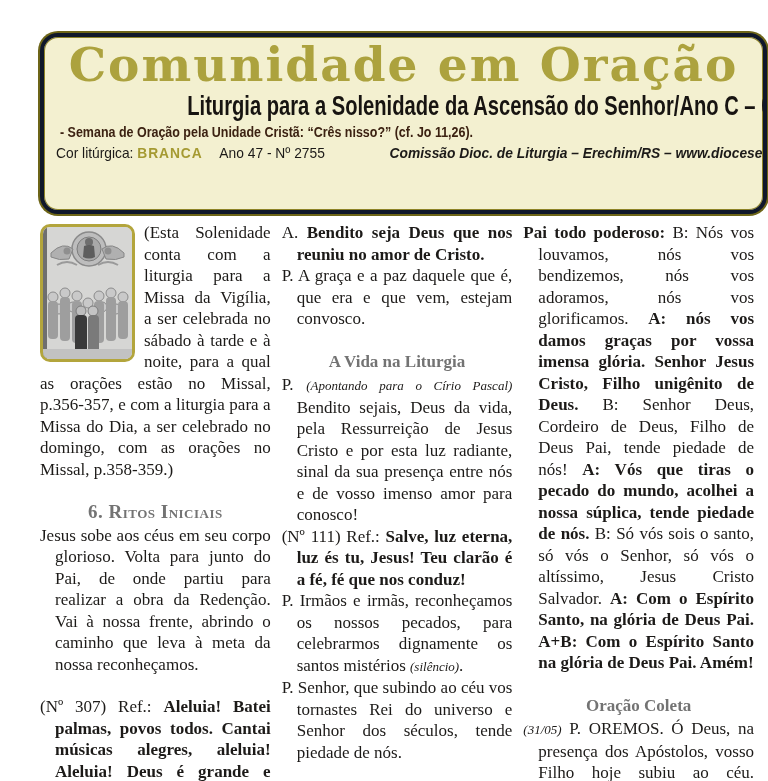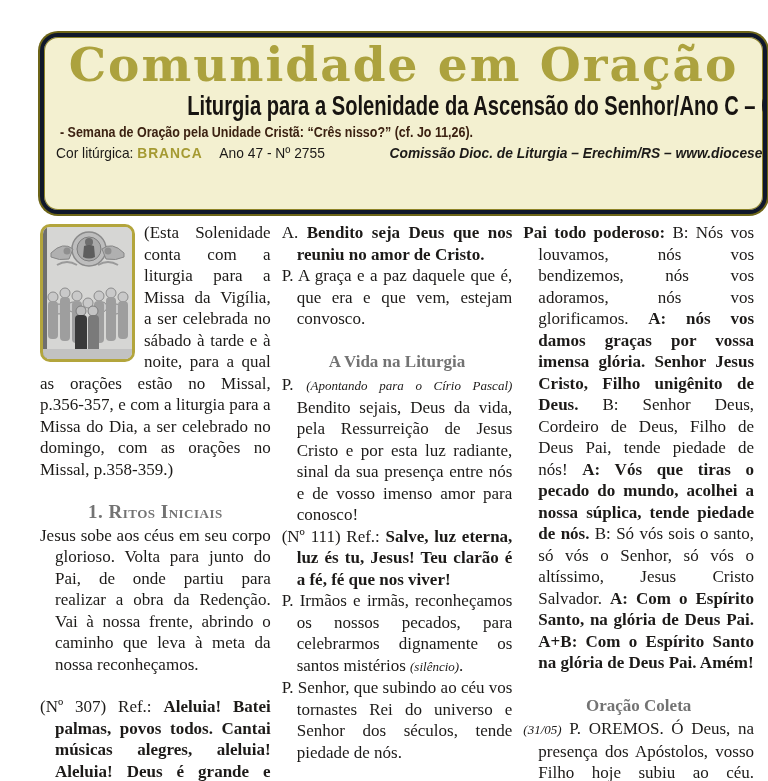--- a/index.html
+++ b/index.html
@@ -136,30 +136,30 @@
     </g>
 
     <circle cx="38" cy="84" r="5" fill="#bdbdbd" stroke="#7c7c7c"></circle>
     <rect x="32" y="88" width="12" height="42" rx="4" fill="#3a3a3a"></rect>
     <circle cx="50" cy="84" r="5" fill="#c4c4c4" stroke="#7c7c7c"></circle>
     <rect x="45" y="88" width="11" height="40" rx="4" fill="#7a7a7a"></rect>
     <rect x="0" y="122" width="89" height="10" fill="#c2c2c2"></rect>
   </svg>
           </span>
 <span class="i">(Esta Solenidade conta com a liturgia para a Missa da Vigília, a ser celebrada no sábado à tarde e à noite, para a qual as orações estão no Missal, p.356-357, e com a liturgia para a Missa do Dia, a ser celebrado no domingo, com as orações no Missal, p.358-359.)</span></div>
-        <div class="heading sc mt2">1. Ritos Iniciais</div>
+        <div class="heading sc mt2">6. Ritos Iniciais</div>
         <div class="para hang"><span class="i">Jesus sobe aos céus em seu corpo glorioso. Volta para junto do Pai, de onde partiu para realizar a obra da Redenção. Vai à nossa frente, abrindo o caminho que leva à meta da nossa reconheçamos.</span></div>
         <div class="para hang mt2"><span>(Nº 307) Ref.: </span><span class="b">Aleluia! Batei palmas, povos todos. Cantai músicas alegres, aleluia! Aleluia! Deus é grande e poderoso, pois governa o mundo inteiro, aleluia!</span></div>
       </section>
     <section class="col">
         <div class="para hang"><span>A. </span><span class="b">Bendito seja Deus que nos reuniu no amor de Cristo.</span></div>
         <div class="para hang"><span>P. A graça e a paz daquele que é, que era e que vem, estejam convosco.</span></div>
         <div class="heading mt2">A Vida na Liturgia</div>
         <div class="para hang"><span>P. </span><span class="si">(Apontando para o Círio Pascal)</span><span> Bendito sejais, Deus da vida, pela Ressurreição de Jesus Cristo e por esta luz radiante, sinal da sua presença entre nós e de vosso imenso amor para conosco!</span></div>
-        <div class="para hang"><span>(Nº 111) Ref.: </span><span class="b">Salve, luz eterna, luz és tu, Jesus! Teu clarão é a fé, fé que nos viver!</span></div>
+        <div class="para hang"><span>(Nº 111) Ref.: </span><span class="b">Salve, luz eterna, luz és tu, Jesus! Teu clarão é a fé, fé que nos conduz!</span></div>
         <div class="para hang"><span>P. Irmãos e irmãs, reconheçamos os nossos pecados, para celebrarmos dignamente os santos mistérios </span><span class="si">(silêncio)</span><span>.</span></div>
         <div class="para hang"><span>P. Senhor, que subindo ao céu vos tornastes Rei do universo e Senhor dos séculos, tende piedade de nós.</span></div>
       </section>
     <section class="col">
         <div class="para hang"><span class="b">Pai todo poderoso: </span><span>B: Nós vos louvamos, nós vos bendizemos, nós vos adoramos, nós vos glorificamos. </span><span class="b">A: nós vos damos graças por vossa imensa glória. Senhor Jesus Cristo, Filho unigênito de Deus. </span><span>B: Senhor Deus, Cordeiro de Deus, Filho de Deus Pai, tende piedade de nós! </span><span class="b">A: Vós que tiras o pecado do mundo, acolhei a nossa súplica, tende piedade de nós. </span><span>B: Só vós sois o santo, só vós o Senhor, só vós o altíssimo, Jesus Cristo Salvador. </span><span class="b">A: Com o Espírito Santo, na glória de Deus Pai. A+B: Com o Espírito Santo na glória de Deus Pai. Amém!</span></div>
         <div class="heading mt2">Oração Coleta</div>
         <div class="para hang"><span class="si">(31/05)</span><span> P. OREMOS. Ó Deus, na presença dos Apóstolos, vosso Filho hoje subiu ao céu. Concedei, nós vos pedimos, que, segundo a sua promessa, ele esteja sempre conosco na terra, e nós mereçamos viver com ele no céu. Ele, que é Deus, e convosco vive e reina, na unidade do Espírito</span></div>
       </section>
   </main>
 

